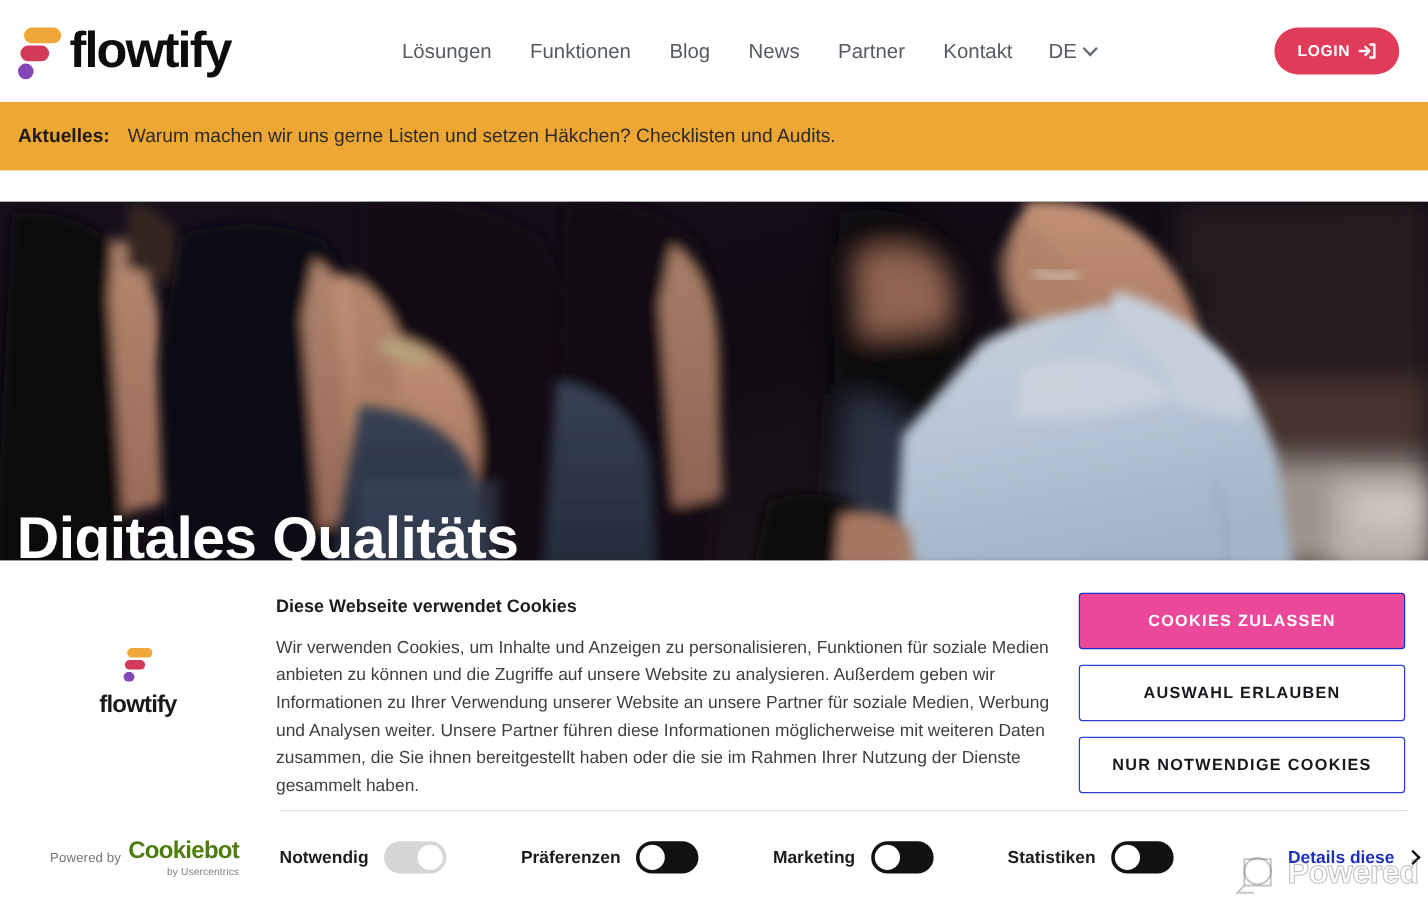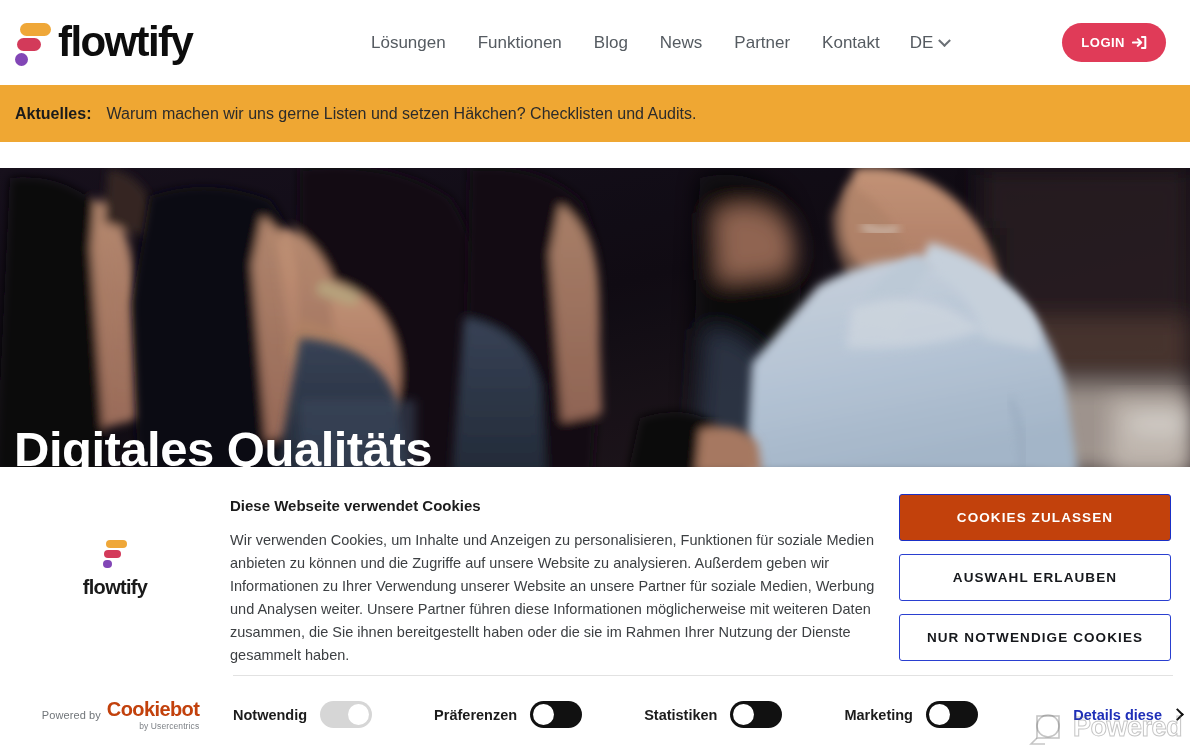--- a/index.html
+++ b/index.html
@@ -86,21 +86,21 @@
   }
   .nav a {
     display: block;
     font-size: 17px;
     color: #555b61;
     text-decoration: none;
     padding: 0 16px;
     white-space: nowrap;
     line-height: 26px;
   }
-  .nav a:first-child { padding-left: 5px; margin-left: 36px; }
+  .nav a:first-child { padding-left: 5px; }
 
   .lang {
     display: flex;
     align-items: center;
     gap: 7px;
     padding: 0 14px;
     font-size: 17px;
     color: #555b61;
     cursor: pointer;
   }
@@ -272,21 +272,21 @@
     height: 47px;
     width: 272px;
     border-radius: 3px;
     font-family: "Liberation Sans", sans-serif;
     font-size: 13.5px;
     font-weight: 700;
     letter-spacing: 1.1px;
     cursor: pointer;
   }
   .cbtn-primary {
-    background: #c2410c;
+    background: #ec4899;
     border: 1px solid #1a2fc6;
     color: #ffffff;
   }
   .cbtn-outline {
     background: #ffffff;
     border: 1px solid #2a3fd0;
     color: #16181c;
   }
 
   .cookie-divider {
@@ -317,21 +317,21 @@
     padding-left: 8px;
   }
   .powered-by {
     font-size: 11px;
     color: #707579;
     letter-spacing: 0.1px;
   }
   .cb-name {
     font-size: 20px;
     font-weight: 700;
-    color: #c2410c;
+    color: #4d7c0f;
     letter-spacing: -0.6px;
     line-height: 1;
   }
   .cb-sub {
     font-size: 8.5px;
     color: #7d8186;
     text-align: right;
     letter-spacing: 0.1px;
     margin-top: 1px;
   }
@@ -614,28 +614,28 @@
         </div>
 
         <div class="toggle-item">
           <span class="toggle-label">Präferenzen</span>
           <span class="switch off">
               <span class="knob"></span>
             </span>
         </div>
 
         <div class="toggle-item">
-          <span class="toggle-label">Statistiken</span>
+          <span class="toggle-label">Marketing</span>
           <span class="switch off">
               <span class="knob"></span>
             </span>
         </div>
 
         <div class="toggle-item">
-          <span class="toggle-label">Marketing</span>
+          <span class="toggle-label">Statistiken</span>
           <span class="switch off">
               <span class="knob"></span>
             </span>
         </div>
       </div>
 
       <div class="details-link">
         <span>Details diese</span>
         <span class="chev-right"></span>
       </div>

